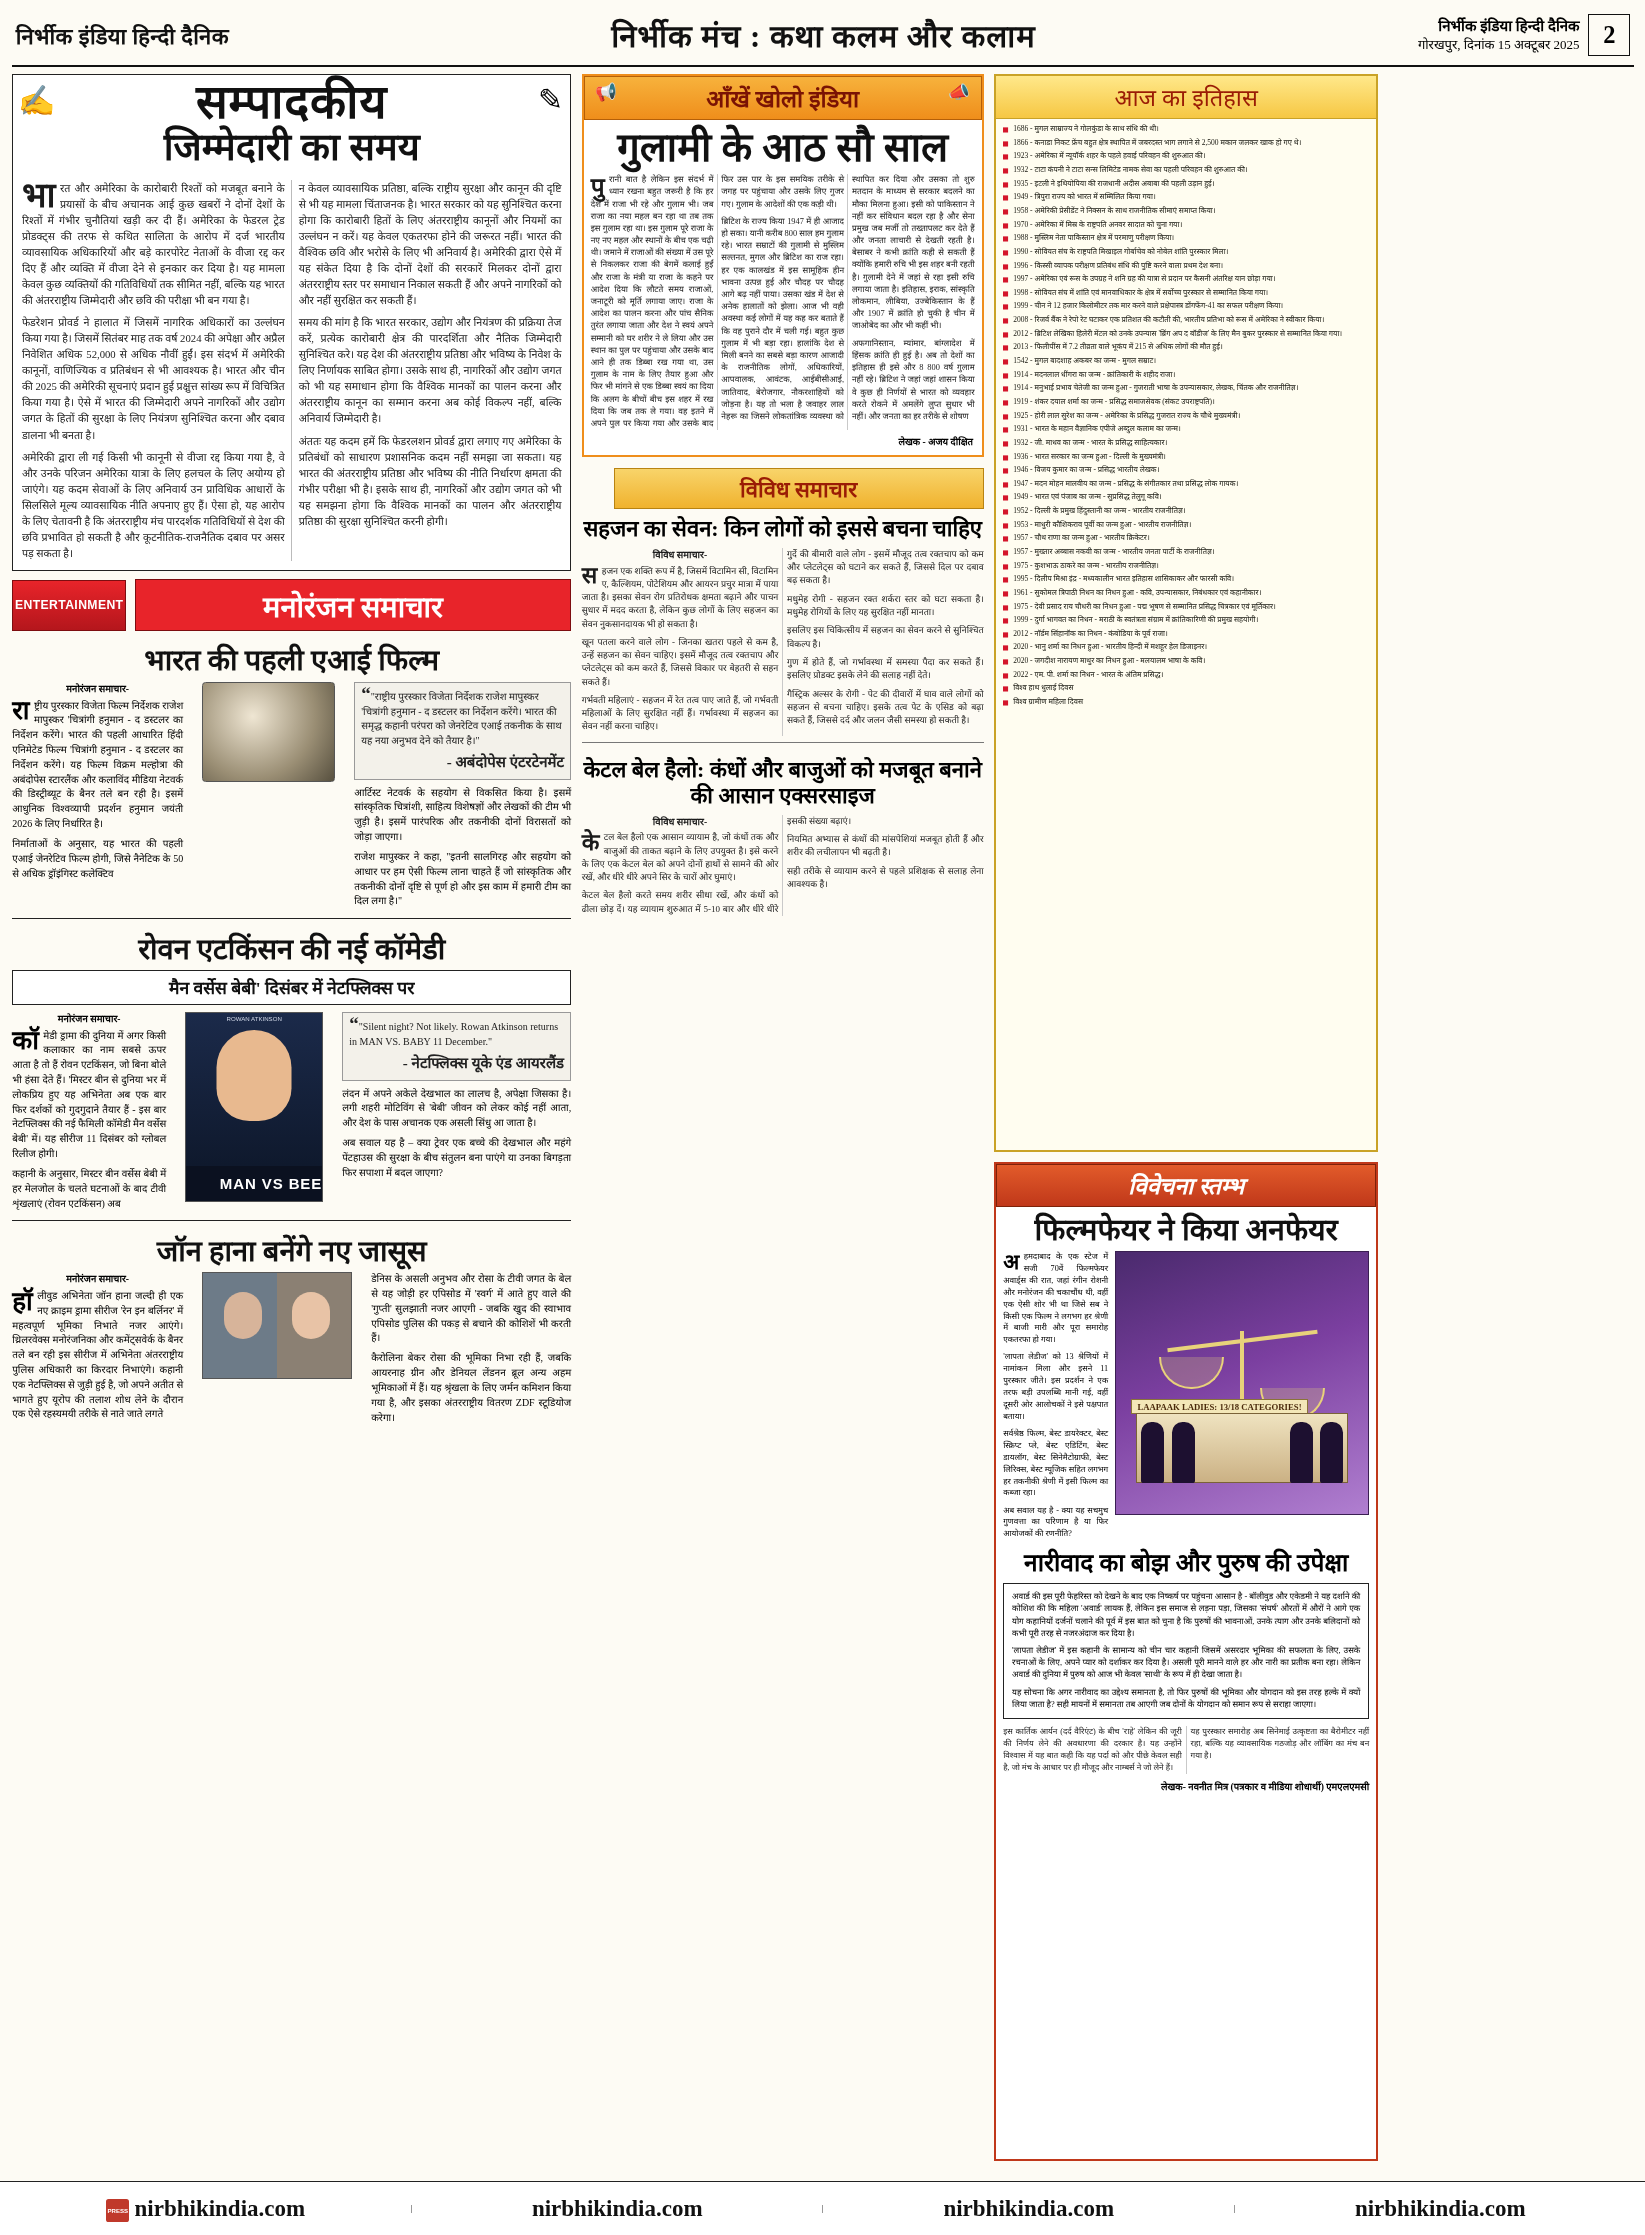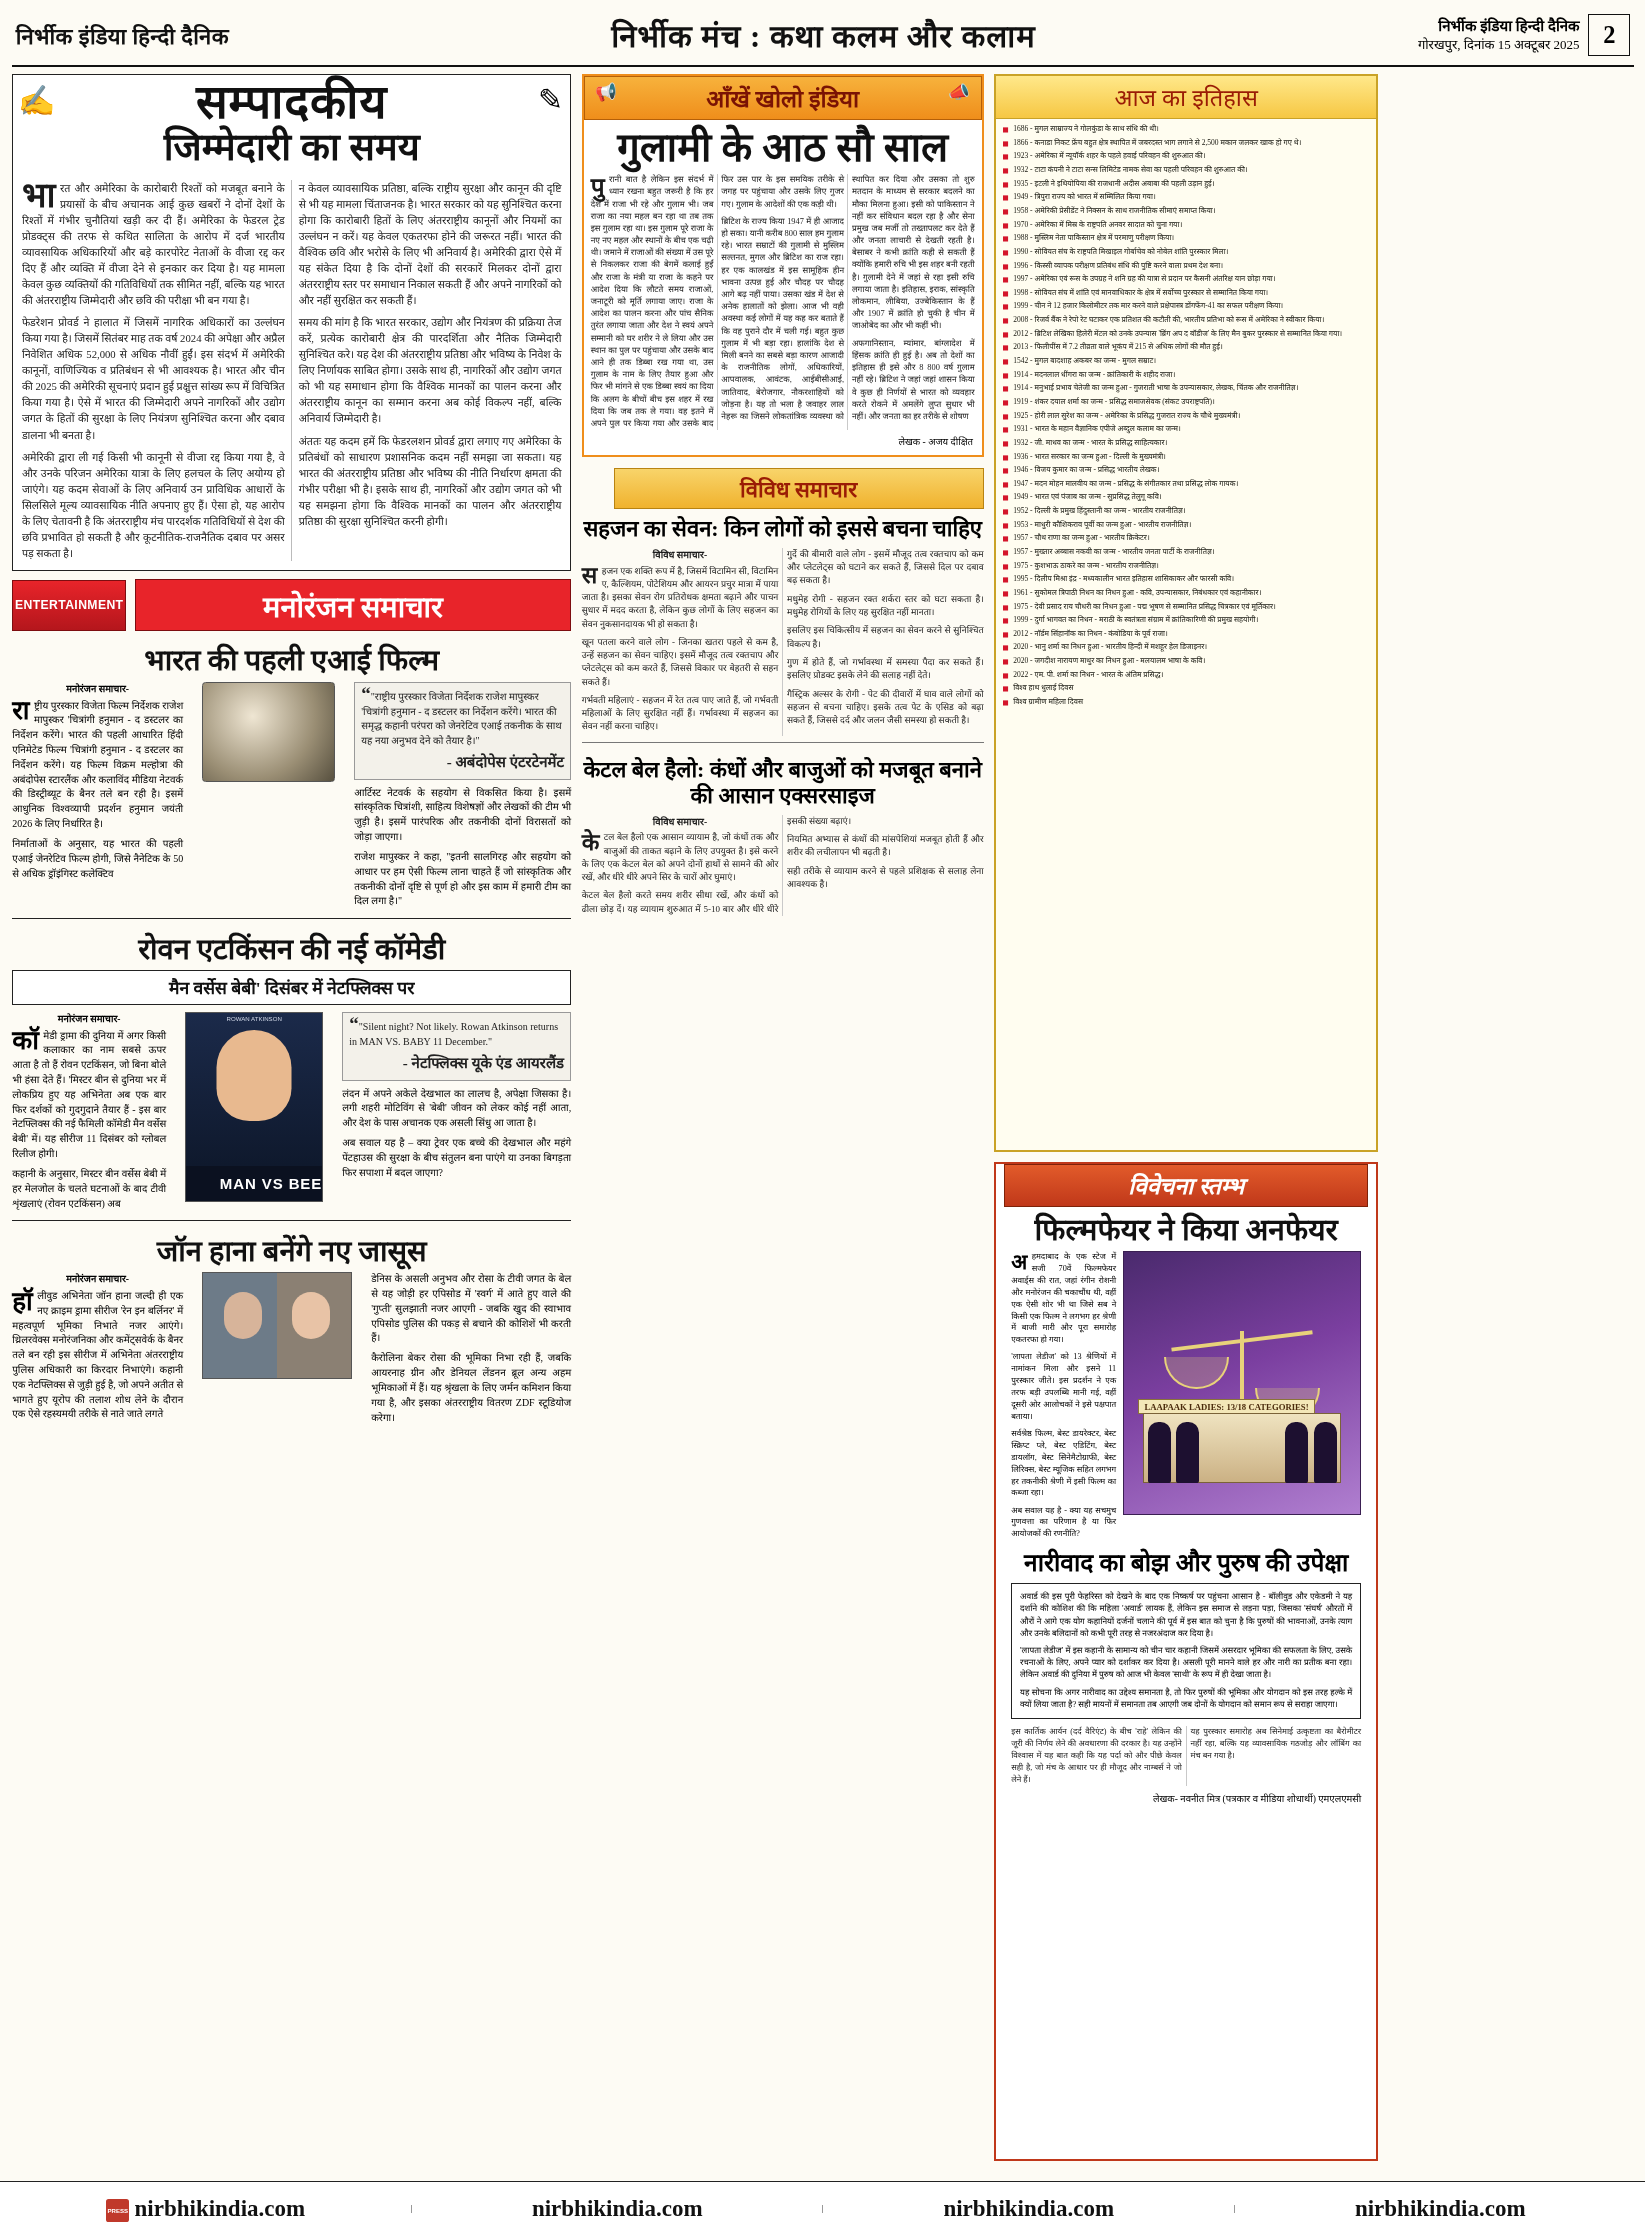--- a/index.html
+++ b/index.html
@@ -63,21 +63,21 @@
     text-align:center;padding:5.2px 3.5px;position:relative;}
   .ribbon span{font-size:23.6px;font-weight:bold;color:#7a1304;}
   .ribbon .mk{position:absolute;top:5.2px;font-size:17.5px;}
   .bigtitle{font-size:40px;font-weight:bold;text-align:center;padding:7px 3.5px 5.2px;
     color:#111;line-height:1.05;}
   .body3{column-count:3;column-gap:7.9px;column-rule:0.9px solid #c9c9c9;
     font-size:8.4px;line-height:1.45;text-align:justify;color:#1b1b1b;}
   .body2{column-count:2;column-gap:8.7px;column-rule:0.9px solid #c9c9c9;
     font-size:9px;line-height:1.47;text-align:justify;color:#1b1b1b;}
   .body4 p,.body3 p,.body2 p{margin:0 0 5.2px;}
-  .author{text-align:right;font-size:9.6px;font-weight:normal;margin-top:5.2px;}
+  .author{text-align:right;font-size:9.6px;font-weight:bold;margin-top:5.2px;}
   .orangebox{border:2.6px solid #ef8e1b;padding:0 0 7px;background:#fff;}
   
   .vv-head{background:linear-gradient(#f8d46a,#f0b22e);border:1.7px solid #b88312;
     text-align:center;padding:4.4px;font-size:22px;font-weight:bold;color:#9a1c05;margin-left:32px;}
   .sub-h{font-size:22px;font-weight:bold;text-align:center;line-height:1.2;margin:7.9px 0 5.2px;}
   
   .hist-wrap{border:2.6px solid #c9a227;background:#fffdf0;height:100%;}
   .hist-head{background:linear-gradient(#ffe88a,#f6c743);border-bottom:1.7px solid #c9a227;
     text-align:center;padding:5.2px 1.7px;}
   .hist-head span{font-size:23.6px;font-weight:normal;color:#9a1c05;}
@@ -464,21 +464,21 @@
             </div>
           <div class="hist-item">
               <span class="bullet">◼</span>
               <span>विश्व ग्रामीण महिला दिवस</span>
             </div>
         </div>
       </div>
 
       <div style="height:10.5px"></div>
 
-      <div style="border:2.6px solid #c0381a;padding:0 8px 7px;background:#fff;flex:1">
+      <div style="border:2.6px solid #c0381a;padding:0 0 7px;background:#fff;flex:1">
         <div class="vch-head">
           <span>विवेचना स्तम्भ</span>
         </div>
         <div class="vch-title">फिल्मफेयर ने किया अनफेयर</div>
         <div style="display:flex;gap:7px;padding:0 7px">
           <div style="width:105px">
             <div style="font-size:8.2px;line-height:1.45;text-align:justify">
               <p style="margin:0 0 5.2px"><span class="dropcap" style="font-size:21px">अ</span><span>हमदाबाद के एक स्टेज में सजी 70वें फिल्मफेयर अवार्ड्स की रात, जहां रंगीन रोशनी और मनोरंजन की चकाचौंध थी, वहीं एक ऐसी शोर भी था जिसे सब ने किसी एक फिल्म ने लगभग हर श्रेणी में बाजी मारी और पूरा समारोह एकतरफा हो गया।</span></p>
               <p style="margin:0 0 5.2px">'लापता लेडीज' को 13 श्रेणियों में नामांकन मिला और इसने 11 पुरस्कार जीते। इस प्रदर्शन ने एक तरफ बड़ी उपलब्धि मानी गई, वहीं दूसरी ओर आलोचकों ने इसे पक्षपात बताया।</p>
               <p style="margin:0 0 5.2px">सर्वश्रेष्ठ फिल्म, बेस्ट डायरेक्टर, बेस्ट स्क्रिप्ट प्ले, बेस्ट एडिटिंग, बेस्ट डायलॉग, बेस्ट सिनेमैटोग्राफी, बेस्ट लिरिक्स, बेस्ट म्यूजिक सहित लगभग हर तकनीकी श्रेणी में इसी फिल्म का कब्जा रहा।</p>

